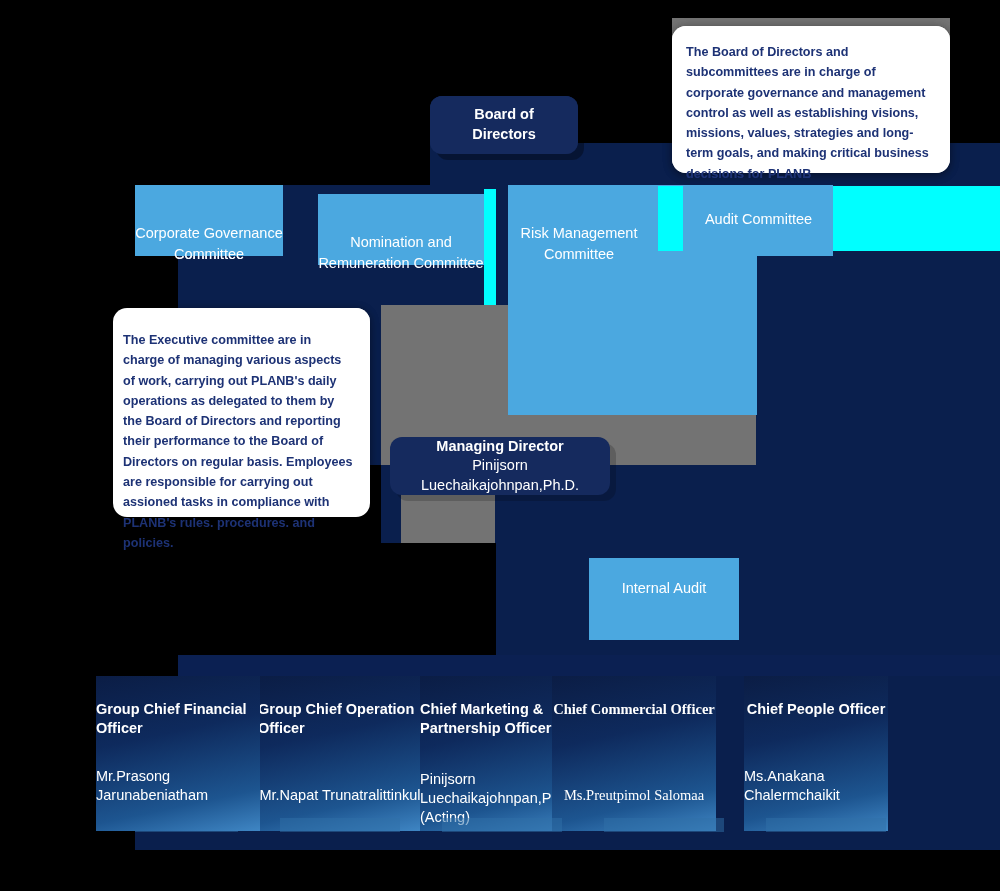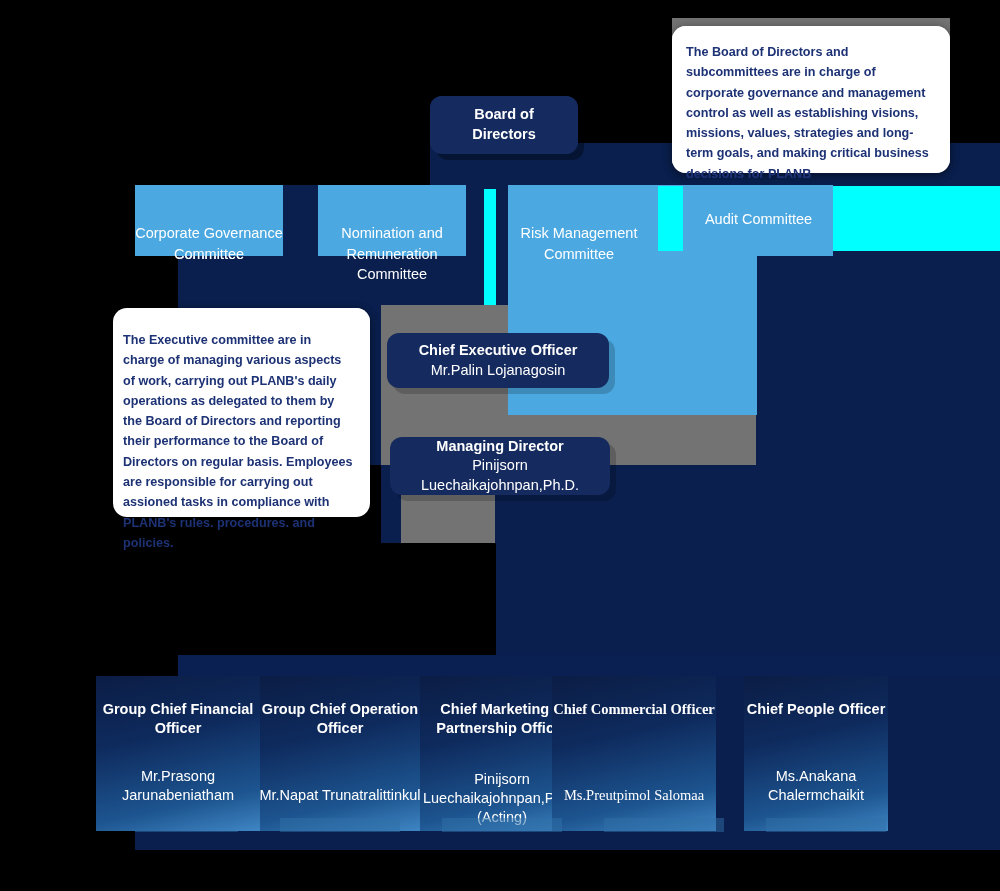--- a/index.html
+++ b/index.html
@@ -31,21 +31,21 @@
 
   
   .tip{position:absolute;background:#fff;border-radius:14px;
     color:#1d3275;box-sizing:border-box;
     box-shadow:0 2px 10px rgba(0,0,0,.25);}
   .tip p{margin:0;font-size:12.6px;line-height:20.3px;font-weight:bold;}
 
   
   .officer{position:absolute;
     background:linear-gradient(168deg,#0b1d45 0%,#0e2a5d 38%,#1d5590 78%,#3f86c4 100%);
-    color:#fff;box-sizing:border-box;text-align:center;
+    color:#fff;box-sizing:border-box;
     display:flex;flex-direction:column;align-items:center;}
   .officer .role{font-size:14.5px;font-weight:bold;line-height:1.3;margin-top:24px;}
   .officer .name{font-size:14.5px;font-weight:400;line-height:1.3;margin-top:auto;margin-bottom:26px;}
 </style>
 </head>
 <body>
 
 <div id="stage">
 
   <div class="plate gray" style="left:592px;top:18px;width:408px;height:148px;"></div>
@@ -76,46 +76,45 @@
   </div>
 
   <div class="tip" style="left:672px;top:26px;width:278px;height:147px;padding:16px 15px 14px 14px;">
     <p>The Board of Directors and subcommittees are in charge of corporate governance and management control as well as establishing visions, missions, values, strategies and long-term goals, and making critical business decisions for PLANB</p>
   </div>
 
   <div class="sky-node" style="left:135px;top:185px;width:148px;height:71px;">
     <div class="lbl">Corporate Governance Committee</div>
   </div>
 
-  <div class="sky-node" style="left:318px;top:185px;width:148px;height:71px;">
+  <div class="sky-node" style="left:318px;top:194px;width:166px;height:71px;">
     <div class="lbl">Nomination and Remuneration Committee</div>
   </div>
 
   <div class="sky-node" style="left:508px;top:185px;width:142px;height:71px;">
     <div class="lbl">Risk Management Committee</div>
   </div>
 
   <div class="sky-node" style="left:684px;top:185px;width:149px;height:71px;padding-top:24px;">
     <div class="lbl">Audit Committee</div>
   </div>
 
   <div class="tip" style="left:113px;top:308px;width:257px;height:209px;padding:22px 16px 16px 10px;">
     <p>The Executive committee are in charge of managing various aspects of work, carrying out PLANB's daily operations as delegated to them by the Board of Directors and reporting their performance to the Board of Directors on regular basis. Employees are responsible for carrying out assioned tasks in compliance with PLANB's rules. procedures. and policies.</p>
   </div>
 
-  <div class="dark-node" style="left:387px;top:333px;width:222px;height:55px;">
-    <div class="title">Chief Executive Officer</div>
-    <div class="person">Mr.Palin Lojanagosin</div>
-  </div>
 
   <div class="dark-node" style="left:390px;top:414px;width:220px;height:58px;margin-top:23px;">
     <div class="title">Managing Director</div>
     <div class="person">Pinijsorn Luechaikajohnpan,Ph.D.</div>
   </div>
 
+  <div class="sky-node mid" style="left:589px;top:558px;width:150px;height:82px;align-items:flex-start;padding-top:20px;">
+    <div class="lbl">Internal Audit</div>
+  </div>
 
   <div class="officer" style="left:96px;top:676px;width:164px;height:155px;">
     <div class="role">Group Chief Financial Officer</div>
     <div class="name">Mr.Prasong Jarunabeniatham</div>
   </div>
 
   <div class="officer" style="left:258px;top:676px;width:164px;height:155px;gap:23px;">
     <div class="role">Group Chief Operation Officer</div>
     <div class="name">Mr.Napat Trunatralittinkul</div>
   </div>

